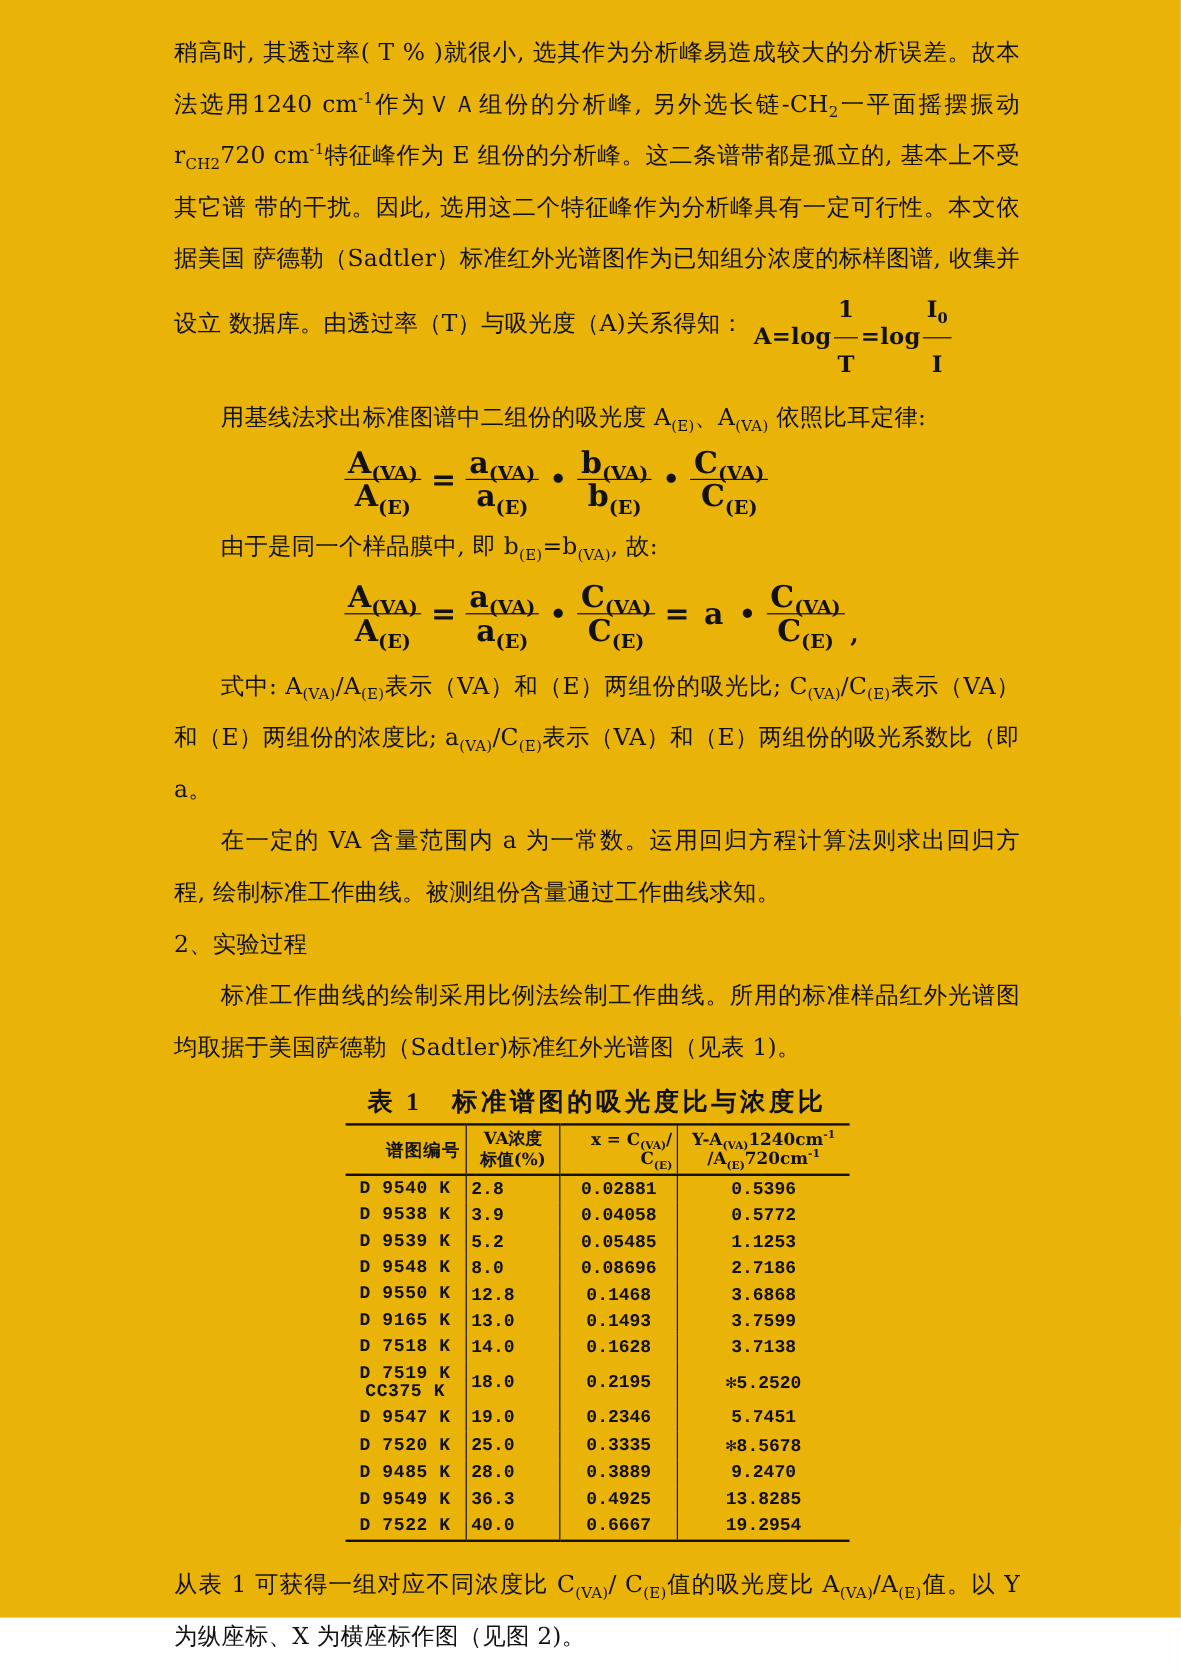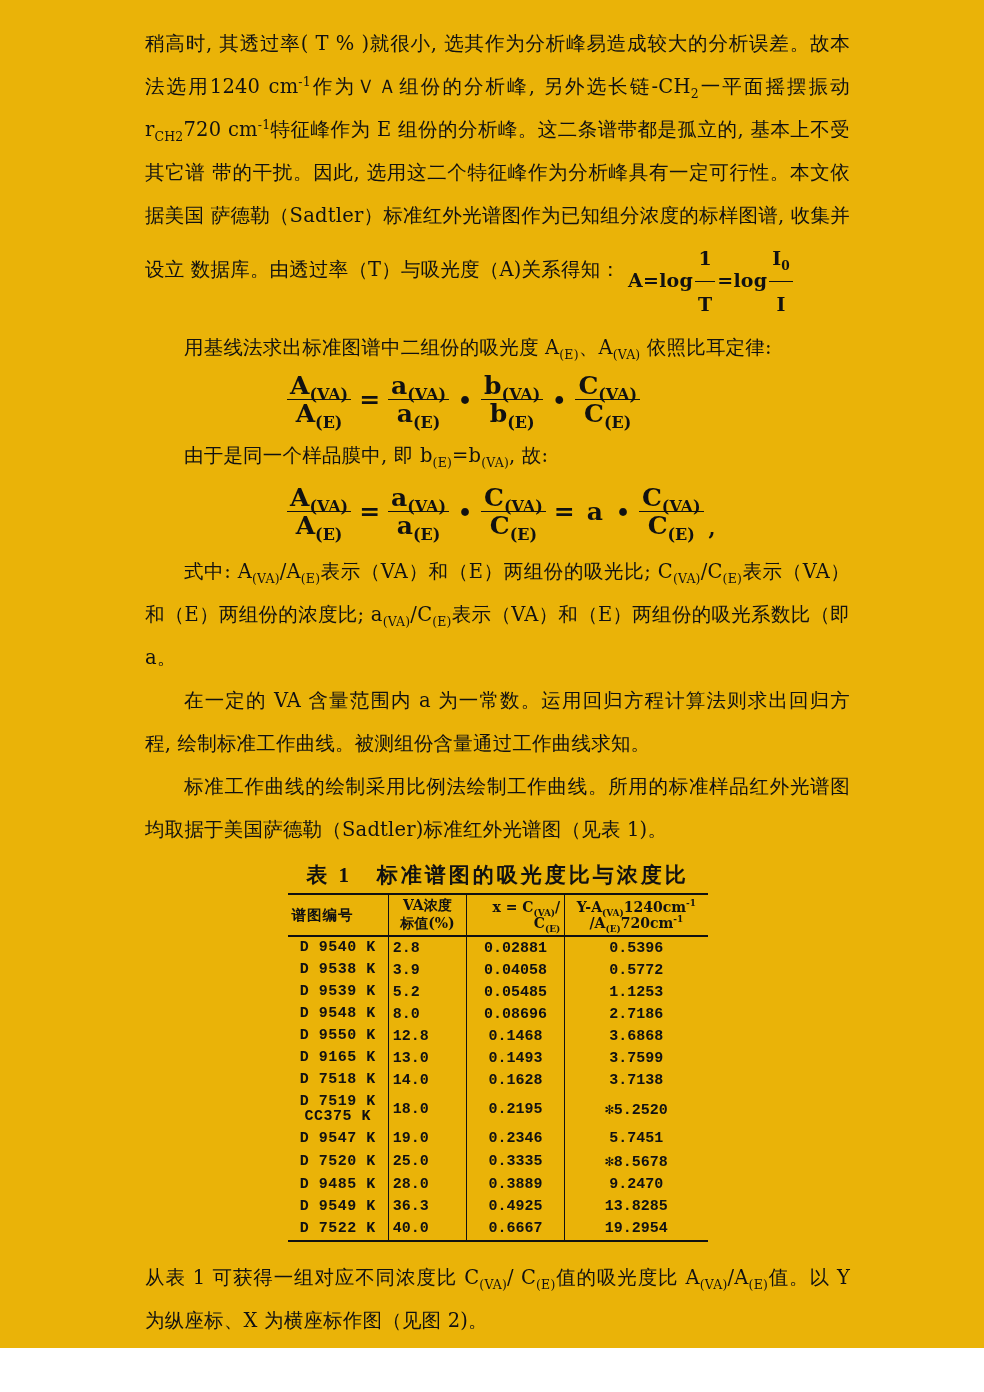--- a/index.html
+++ b/index.html
@@ -107,21 +107,21 @@
   }
   table.data thead tr.head-row th {
     border-bottom: 2.2px solid #111;
     padding: 2px 4px;
     vertical-align: middle;
   }
   table.data thead tr.head-row th.c0 {
     border-top: 2.2px solid #111;
     border-right: 1.3px solid #111;
     width: 104px;
-    text-align: left;
+    text-align: right;
     font-size: 14.5px;
     letter-spacing: 1px;
   }
   table.data thead tr.head-row th.c1 {
     border-top: 2.2px solid #111;
     border-right: 1.3px solid #111;
     width: 78px;
     text-align: center;
     font-size: 14px;
   }
@@ -225,20 +225,23 @@
 
     <p class="para indent" style="margin-top:12px;">
       <span>式中: A</span><sub>(VA)</sub><span>/A</span><sub>(E)</sub><span>表示（VA）和（E）两组份的吸光比; C</span><sub>(VA)</sub><span>/C</span><sub>(E)</sub><span>表示（VA）</span><span>和（E）两组份的浓度比; a</span><sub>(VA)</sub><span>/C</span><sub>(E)</sub><span>表示（VA）和（E）两组份的吸光系数比（即</span><span>a。</span>
     </p>
 
     <p class="para indent">
       <span>在一定的 VA 含量范围内 a 为一常数。运用回归方程计算法则求出回归方</span>
       <span>程, 绘制标准工作曲线。被测组份含量通过工作曲线求知。</span>
     </p>
 
+    <p class="para">
+      <span>2、实验过程</span>
+    </p>
 
     <p class="para indent">
       <span>标准工作曲线的绘制采用比例法绘制工作曲线。所用的标准样品红外光谱图</span>
       <span>均取据于美国萨德勒（Sadtler)标准红外光谱图（见表 1)。</span>
     </p>
 
     <div class="table-wrap">
       <div class="tbl-caption">
         <span>表 1</span>&nbsp;&nbsp;&nbsp;<span>标准谱图的吸光度比与浓度比</span>
       </div>

